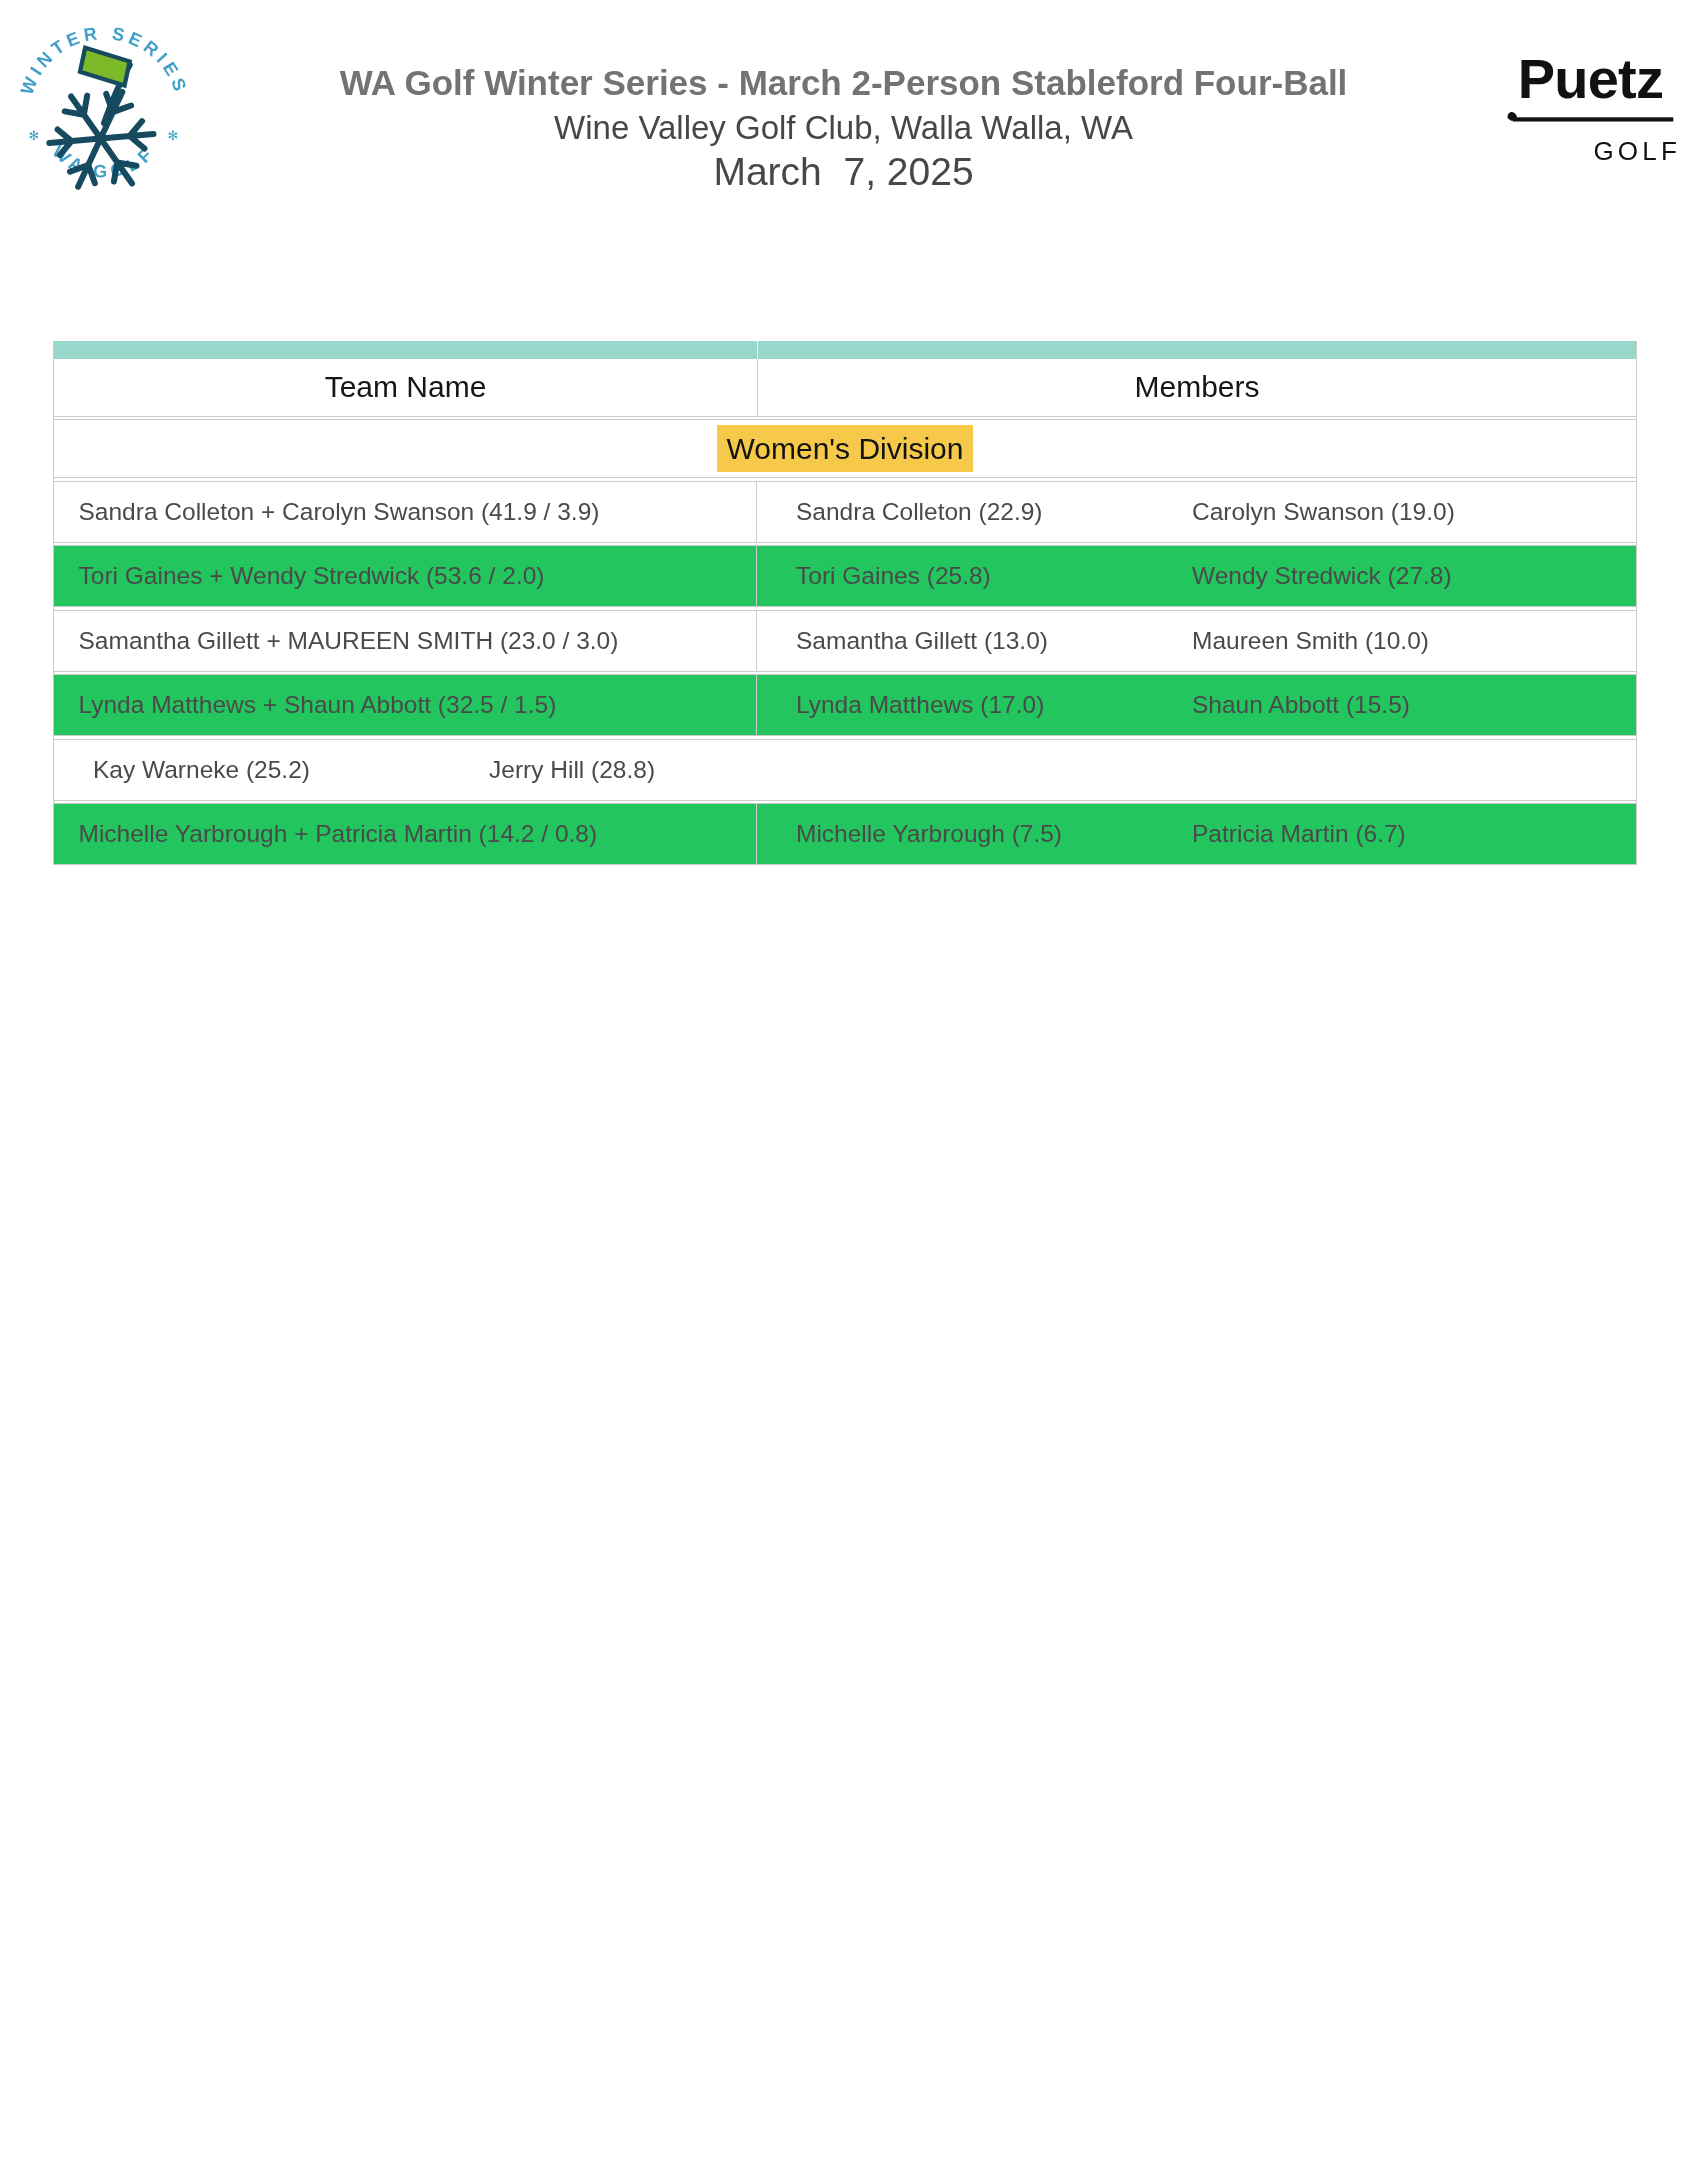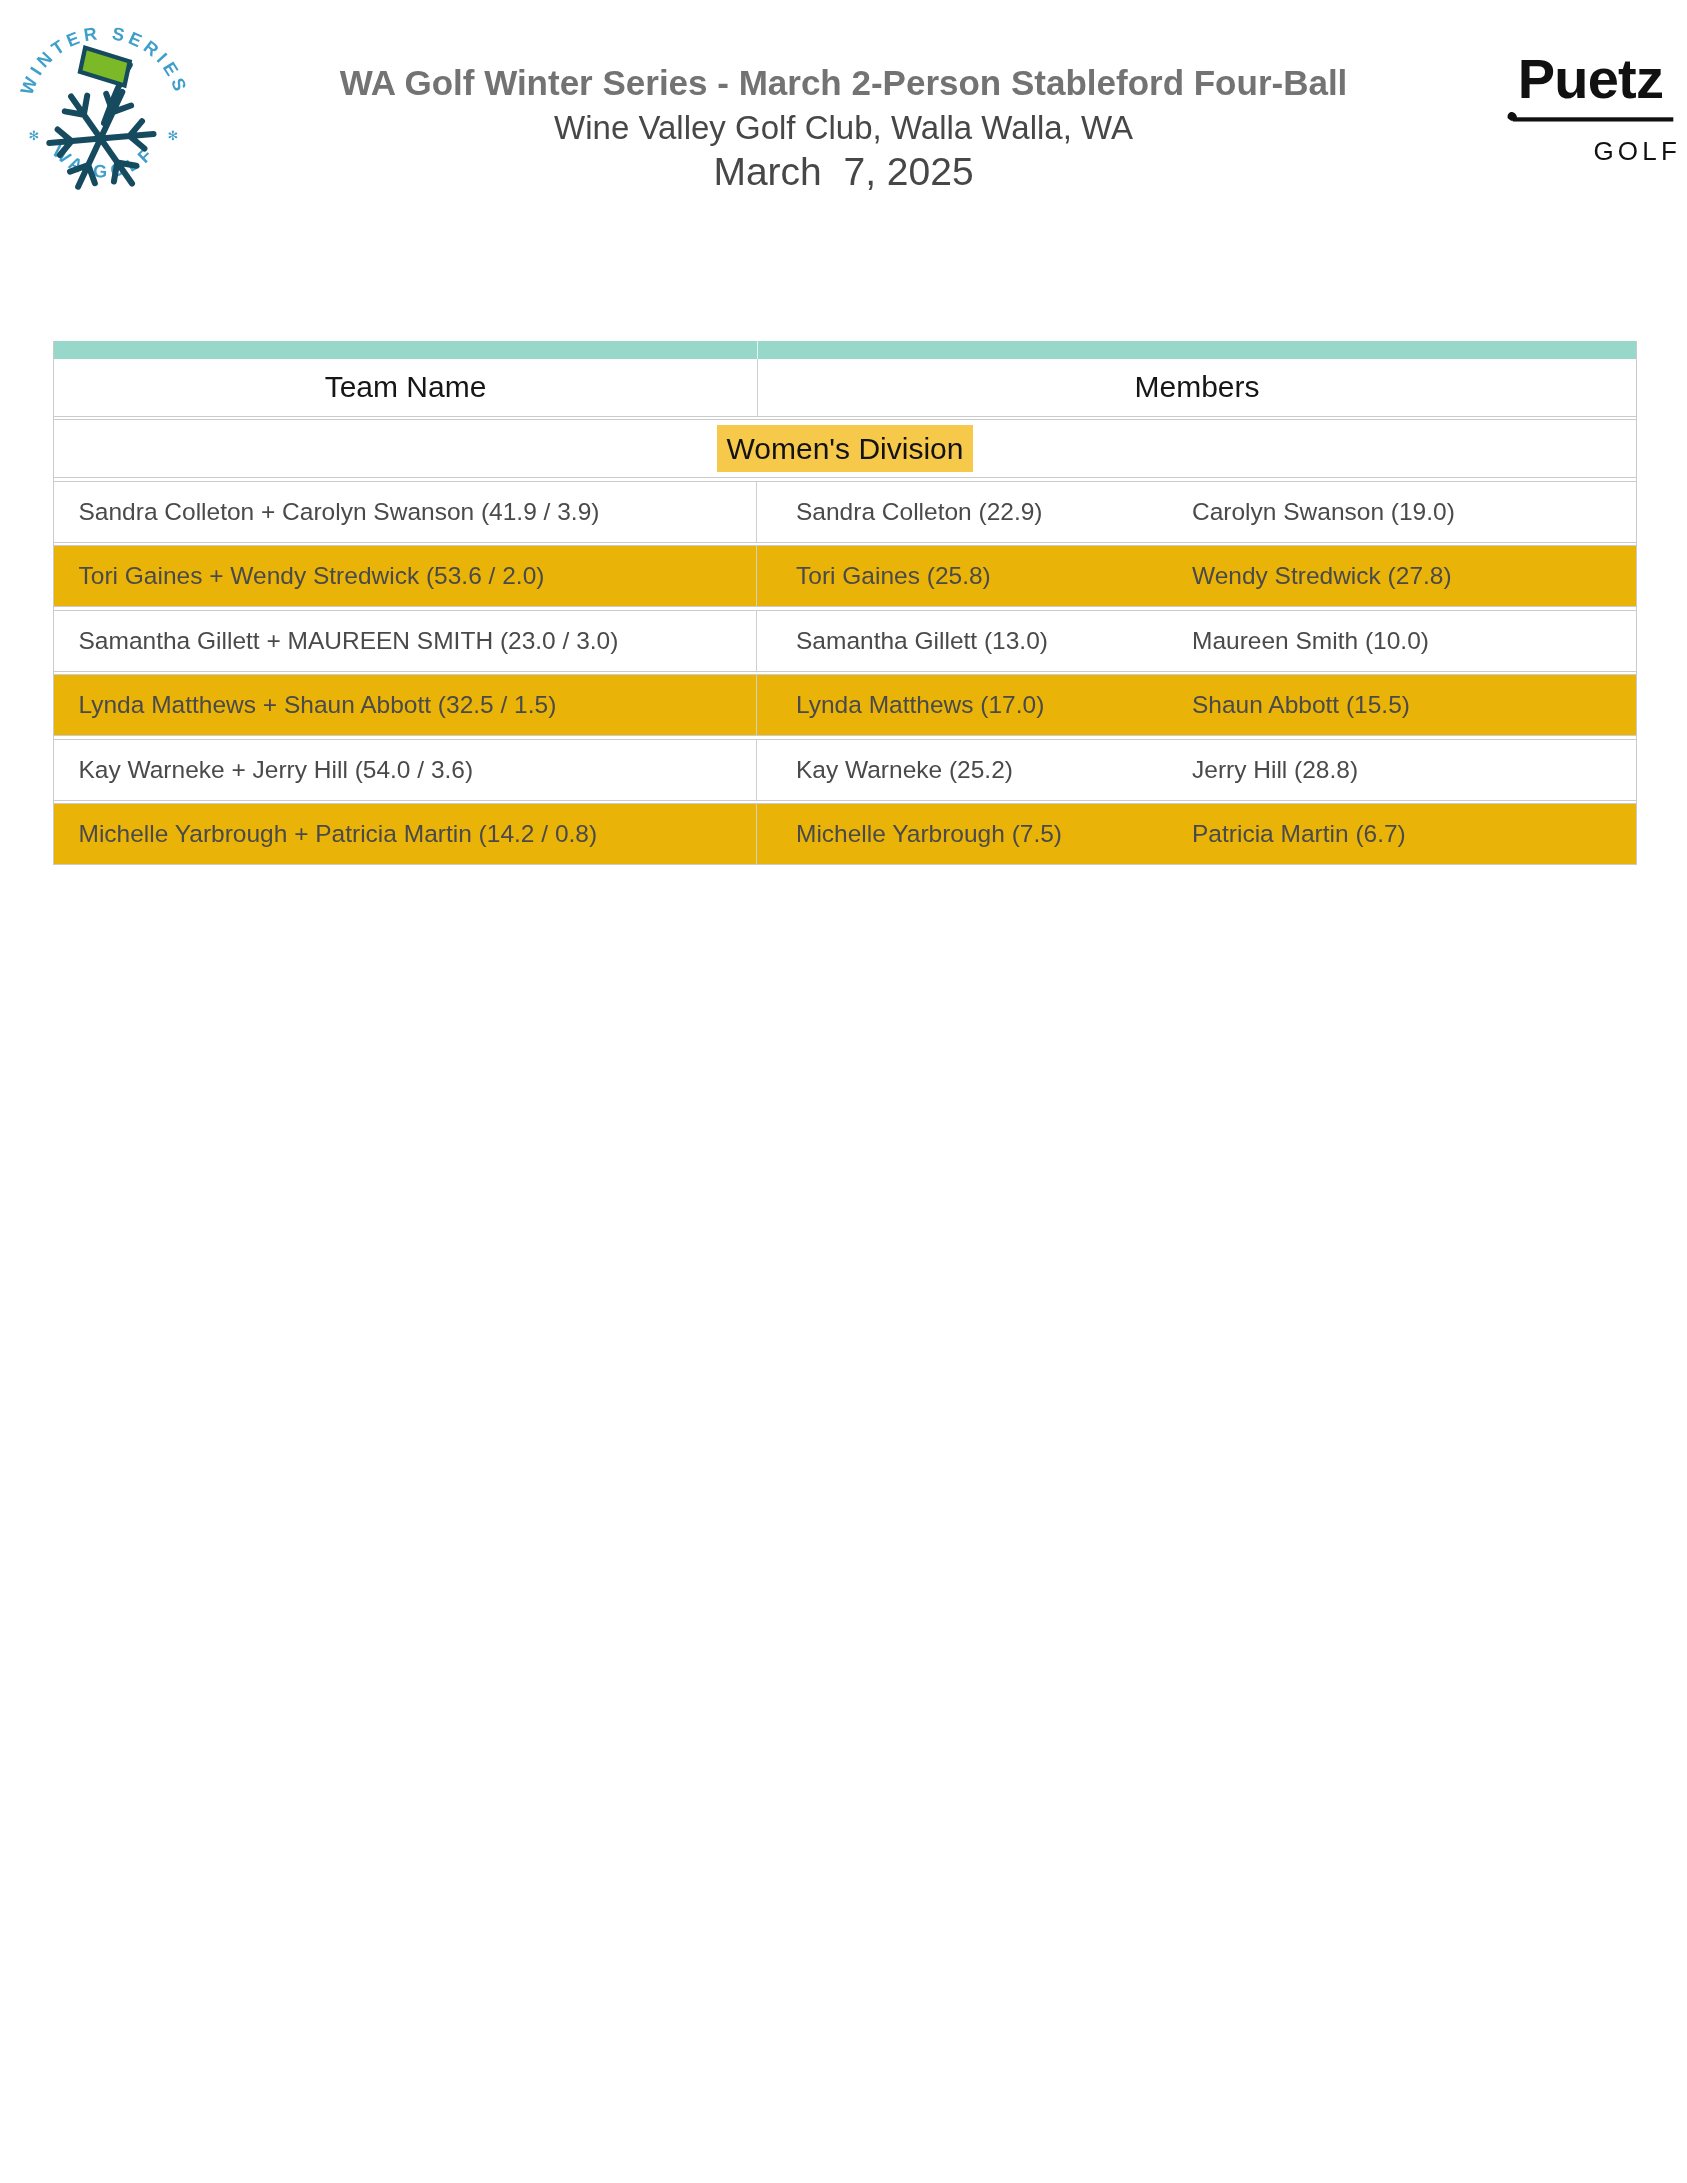--- a/index.html
+++ b/index.html
@@ -29,21 +29,21 @@
   .row + .row{margin-top:2.5px;border-top:0.8px solid #cbcbcb;}
   .division-row{height:57px;display:flex;align-items:center;justify-content:center;}
   .division-highlight{
     background:#f6c94b;color:#131313;font-size:30px;line-height:42px;padding:2.5px 10px;
   }
   .header-row{height:57px;display:flex;align-items:center;font-size:30px;color:#161616;}
   .th-team{width:703px;text-align:center;border-right:0.8px solid #cfcfcf;align-self:stretch;
     display:flex;align-items:center;justify-content:center;}
   .th-members{flex:1;text-align:center;}
   .data-row{height:60px;display:flex;align-items:stretch;font-size:24.5px;color:#4a4a4a;}
-  .data-row.alt{background:#eab308;}
+  .data-row.alt{background:#22c55e;}
   .td-team{width:703px;border-right:0.8px solid #cfcfcf;display:flex;align-items:center;
     padding-left:24.5px;box-sizing:border-box;}
   .td-members{flex:1;display:flex;align-items:stretch;}
   .td-m1{width:435px;display:flex;align-items:center;padding-left:39px;box-sizing:border-box;}
   .td-m2{flex:1;display:flex;align-items:center;}
 </style>
 </head>
 <body>
 
 <svg class="ws-logo" viewBox="0 0 224 224">
@@ -140,21 +140,20 @@
 
   <div class="row data-row alt">
     <div class="td-team">Lynda Matthews + Shaun Abbott (32.5 / 1.5)</div>
     <div class="td-members">
       <div class="td-m1">Lynda Matthews (17.0)</div>
       <div class="td-m2">Shaun Abbott (15.5)</div>
     </div>
   </div>
 
   <div class="row data-row">
-    <div class="td-team">Kay Warneke + Jerry Hill (54.0 / 3.6)</div>
     <div class="td-members">
       <div class="td-m1">Kay Warneke (25.2)</div>
       <div class="td-m2">Jerry Hill (28.8)</div>
     </div>
   </div>
 
   <div class="row data-row alt">
     <div class="td-team">Michelle Yarbrough + Patricia Martin (14.2 / 0.8)</div>
     <div class="td-members">
       <div class="td-m1">Michelle Yarbrough (7.5)</div>

